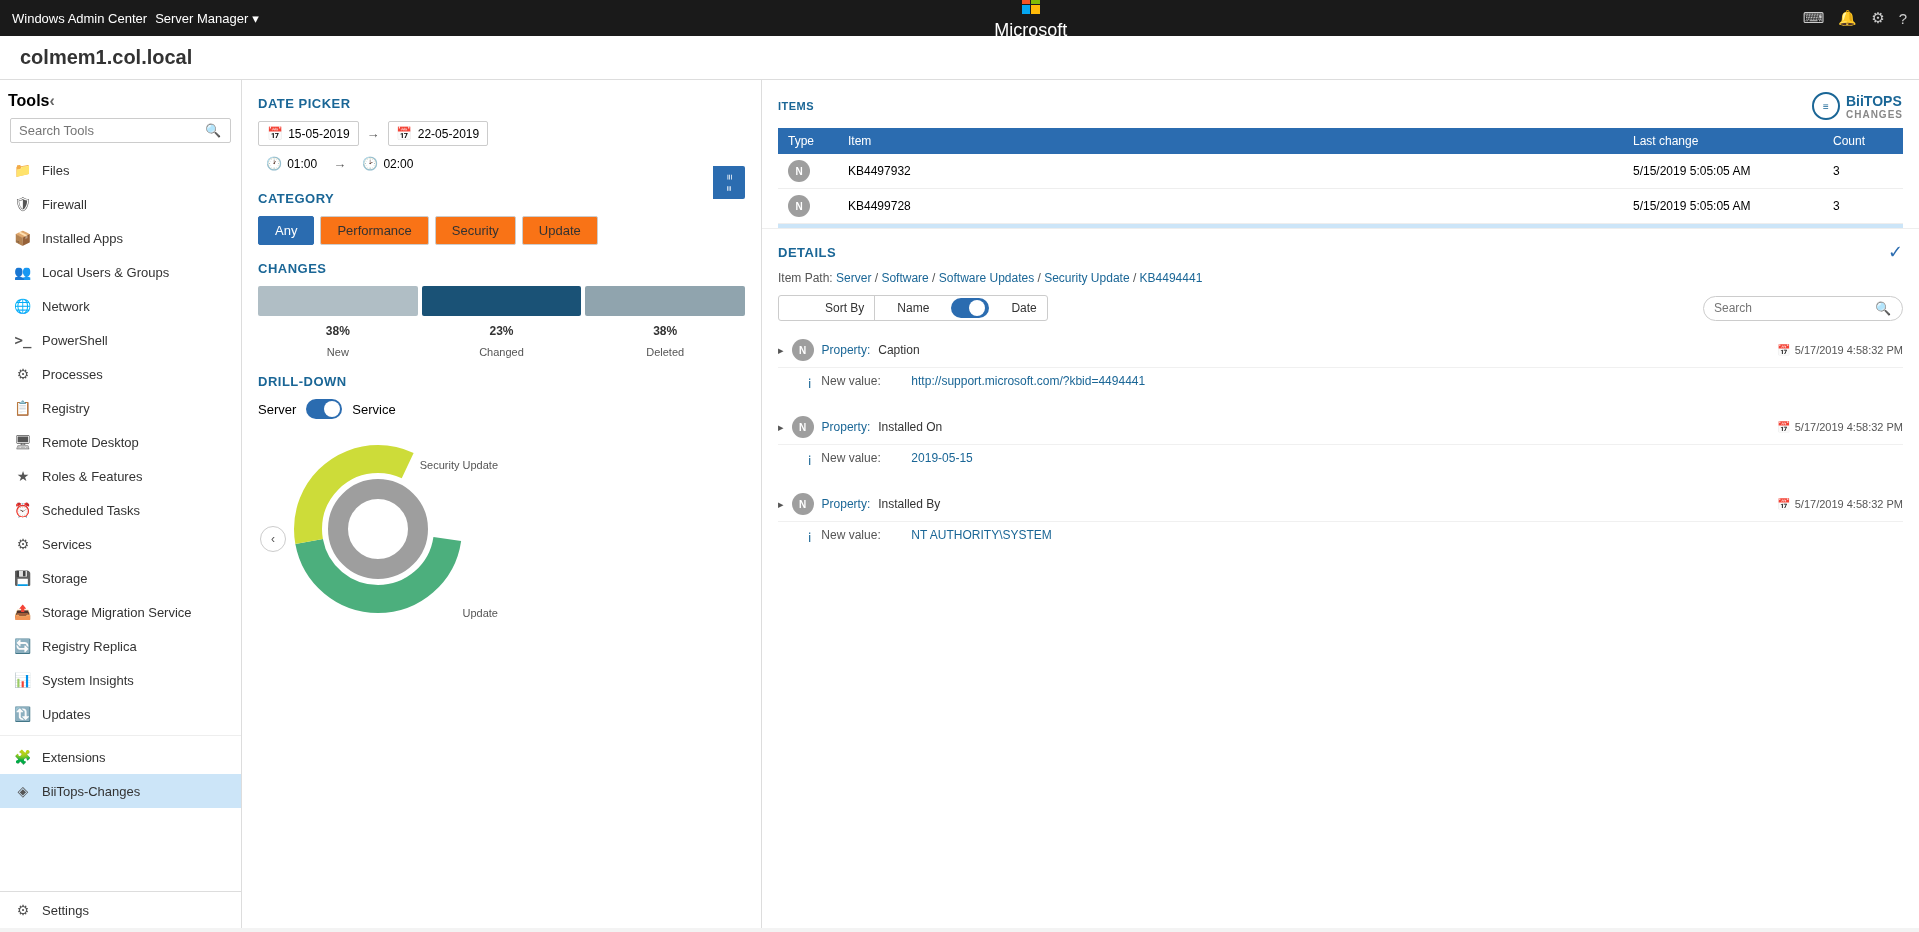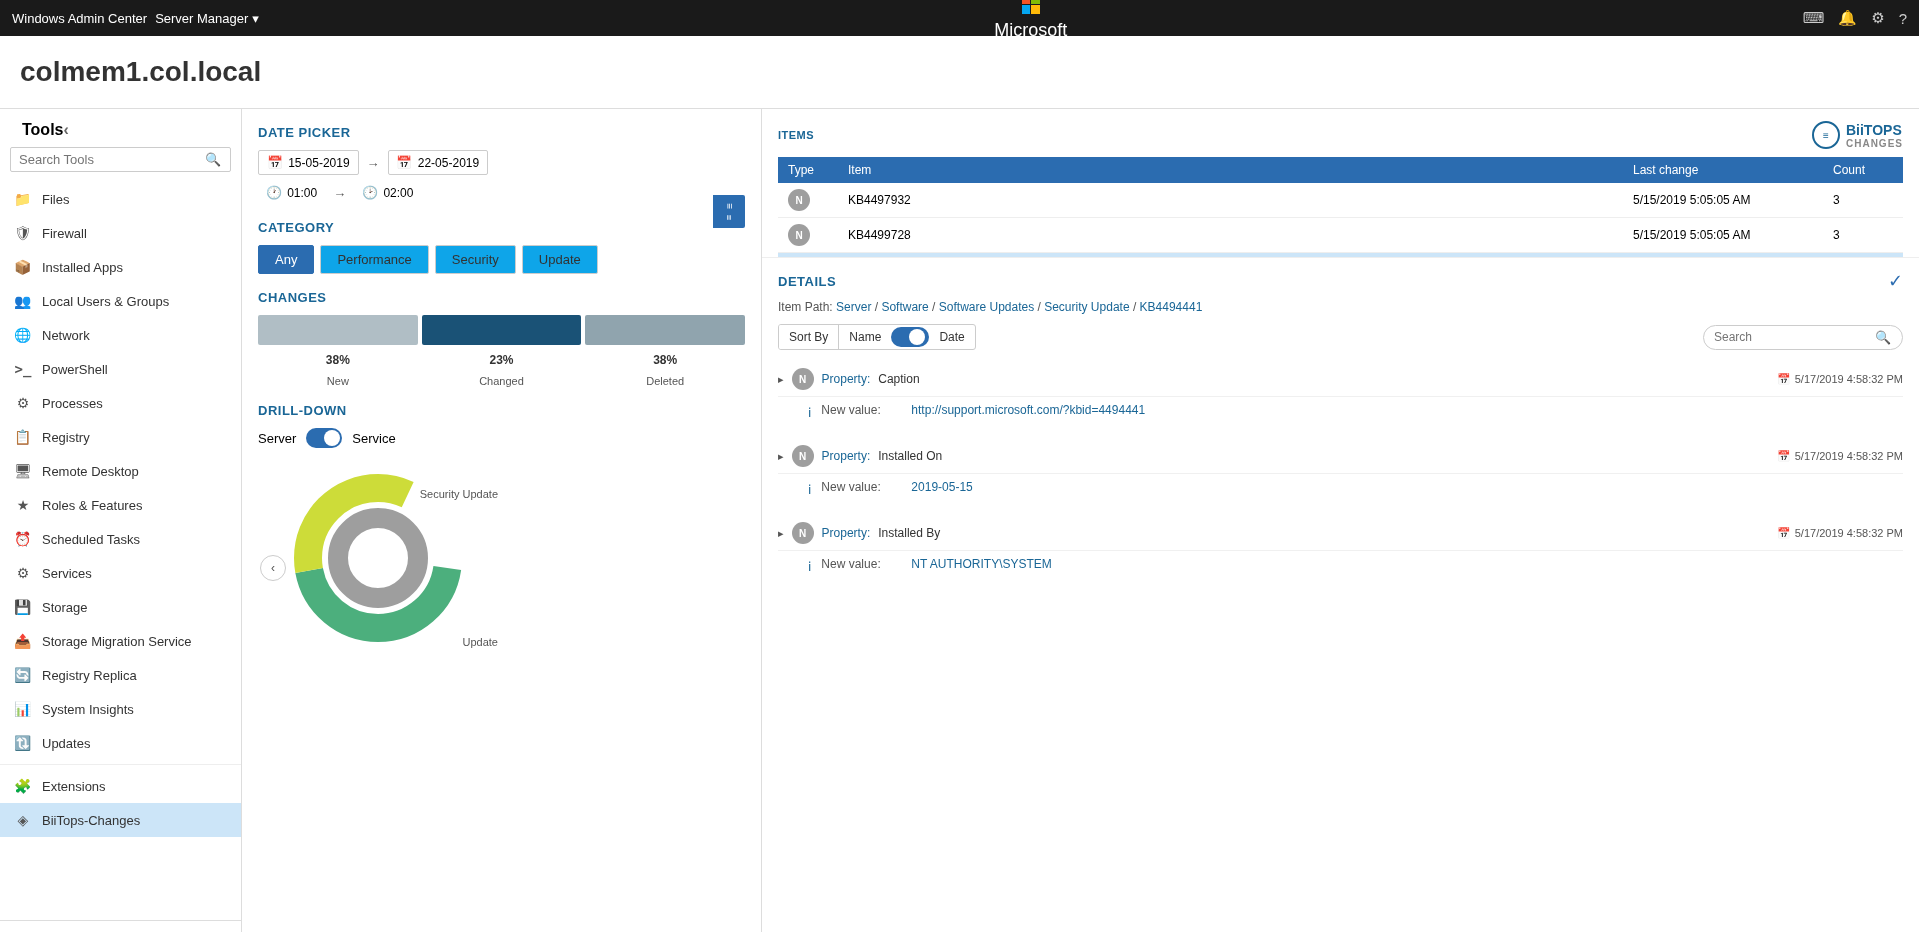--- a/index.html
+++ b/index.html
@@ -12,34 +12,34 @@
     }
     .topbar-left { display: flex; align-items: center; gap: 8px; font-size: 13px; }
     .topbar-center { display: flex; align-items: center; gap: 6px; font-size: 18px; font-weight: 400; flex-direction: column; }
     .topbar-right { display: flex; align-items: center; gap: 14px; }
     .ms-grid { display: grid; grid-template-columns: 1fr 1fr; grid-template-rows: 1fr 1fr; gap: 1px; width: 18px; height: 18px; }
     .topbar-icon { color: #ccc; font-size: 15px; cursor: pointer; }
     .server-manager { display: flex; align-items: center; gap: 4px; cursor: pointer; }
 
     
     .page-title-bar {
-      background: #fff; padding: 20px 20px; border-bottom: 1px solid #ddd;
-      font-size: 28px; font-weight: 600; color: #333;
+      background: #fff; padding: 10px 20px; border-bottom: 1px solid #ddd;
+      font-size: 20px; font-weight: 600; color: #333;
     }
 
     
     .main-layout { display: flex; height: calc(932px - 36px - 48px); }
 
     
     .sidebar {
       width: 242px; min-width: 242px; background: #fff;
       border-right: 1px solid #ddd; display: flex; flex-direction: column;
       overflow: hidden;
     }
-    .sidebar-header { padding: 12px 22px 8px; font-size: 16px; font-weight: 600; display: flex; align-items: center; }
+    .sidebar-header { padding: 12px 8px 8px; font-size: 16px; font-weight: 600; display: flex; align-items: center; }
     .sidebar-collapse { cursor: pointer; color: #666; font-size: 16px; }
     .sidebar-search { padding: 0 10px 10px; }
     .sidebar-search-box {
       display: flex; align-items: center; border: 1px solid #ccc;
       border-radius: 2px; padding: 4px 8px; gap: 6px; background: #fff;
     }
     .sidebar-search-box input { border: none; outline: none; flex: 1; font-size: 13px; }
     .sidebar-search-box .search-btn { color: #555; cursor: pointer; }
     .sidebar-items { overflow-y: auto; flex: 1; }
     .sidebar-item {
@@ -69,21 +69,21 @@
     .date-box { display: flex; align-items: center; gap: 5px; border: 1px solid #ccc; padding: 4px 8px; border-radius: 2px; background: #fff; font-size: 12px; }
     .date-box .cal-icon { color: #555; font-size: 13px; }
     .arrow-icon { color: #555; }
     .time-box { display: flex; align-items: center; gap: 5px; padding: 4px 8px; font-size: 12px; }
     .clock-icon { color: #555; font-size: 13px; }
 
     
     .category-section { margin-top: 16px; }
     .category-buttons { display: flex; gap: 0; flex-wrap: wrap; gap: 6px; }
     .cat-btn {
-      padding: 6px 16px; border: 1px solid #ccc; background: #0ea5e9;
+      padding: 6px 16px; border: 1px solid #ccc; background: #f97316;
       cursor: pointer; font-size: 13px; border-radius: 2px; color: #333;
     }
     .cat-btn.active { background: #2b6cb0; color: #fff; border-color: #2b6cb0; }
 
     
     .changes-section { margin-top: 16px; }
     .changes-bars { display: flex; gap: 4px; margin-bottom: 6px; }
     .change-bar-group { flex: 1; display: flex; flex-direction: column; align-items: center; gap: 8px; }
     .change-bar { width: 100%; height: 30px; border-radius: 2px; }
     .change-label { font-size: 11px; color: #555; text-align: center; }
@@ -120,21 +120,21 @@
     .details-section { flex: 1; overflow-y: auto; padding: 12px 16px; border-top: 1px solid #eee; }
     .details-header { display: flex; align-items: center; justify-content: space-between; margin-bottom: 8px; }
     .details-title { font-size: 13px; font-weight: 600; color: #1a6696; letter-spacing: 0.5px; text-transform: uppercase; }
     .details-collapse-btn { color: #2b6cb0; cursor: pointer; font-size: 18px; }
     .item-path { font-size: 12px; margin-bottom: 10px; }
     .item-path a { color: #1a6696; text-decoration: none; }
     .item-path .sep { color: #555; }
 
     
     .sort-search-bar { display: flex; align-items: center; justify-content: space-between; margin-bottom: 12px; }
-    .sort-by-group { display: flex; align-items: center; gap: 0; border: 1px solid #ccc; border-radius: 3px; overflow: hidden; }
+    .sort-by-group { display: flex; align-items: center; gap: 12px; border: 1px solid #ccc; border-radius: 3px; overflow: hidden; padding-left: 36px; }
     .sort-label { padding: 5px 10px; background: #fff; font-size: 12px; color: #333; border-right: 1px solid #ccc; }
     .sort-option { padding: 5px 10px; font-size: 12px; color: #333; cursor: pointer; }
     .sort-toggle { display: inline-flex; align-items: center; background: #2b6cb0; border-radius: 12px; padding: 2px 4px; cursor: pointer; width: 38px; }
     .sort-toggle-knob { width: 16px; height: 16px; background: #fff; border-radius: 50%; margin-left: 14px; }
     .details-search-box { display: flex; align-items: center; border: 1px solid #ccc; border-radius: 20px; padding: 4px 10px; gap: 6px; min-width: 200px; }
     .details-search-box input { border: none; outline: none; font-size: 12px; flex: 1; }
 
     
     .change-item { margin-bottom: 12px; }
     .change-item-header { display: flex; align-items: center; gap: 8px; padding: 6px 0; border-bottom: 1px solid #f0f0f0; }

